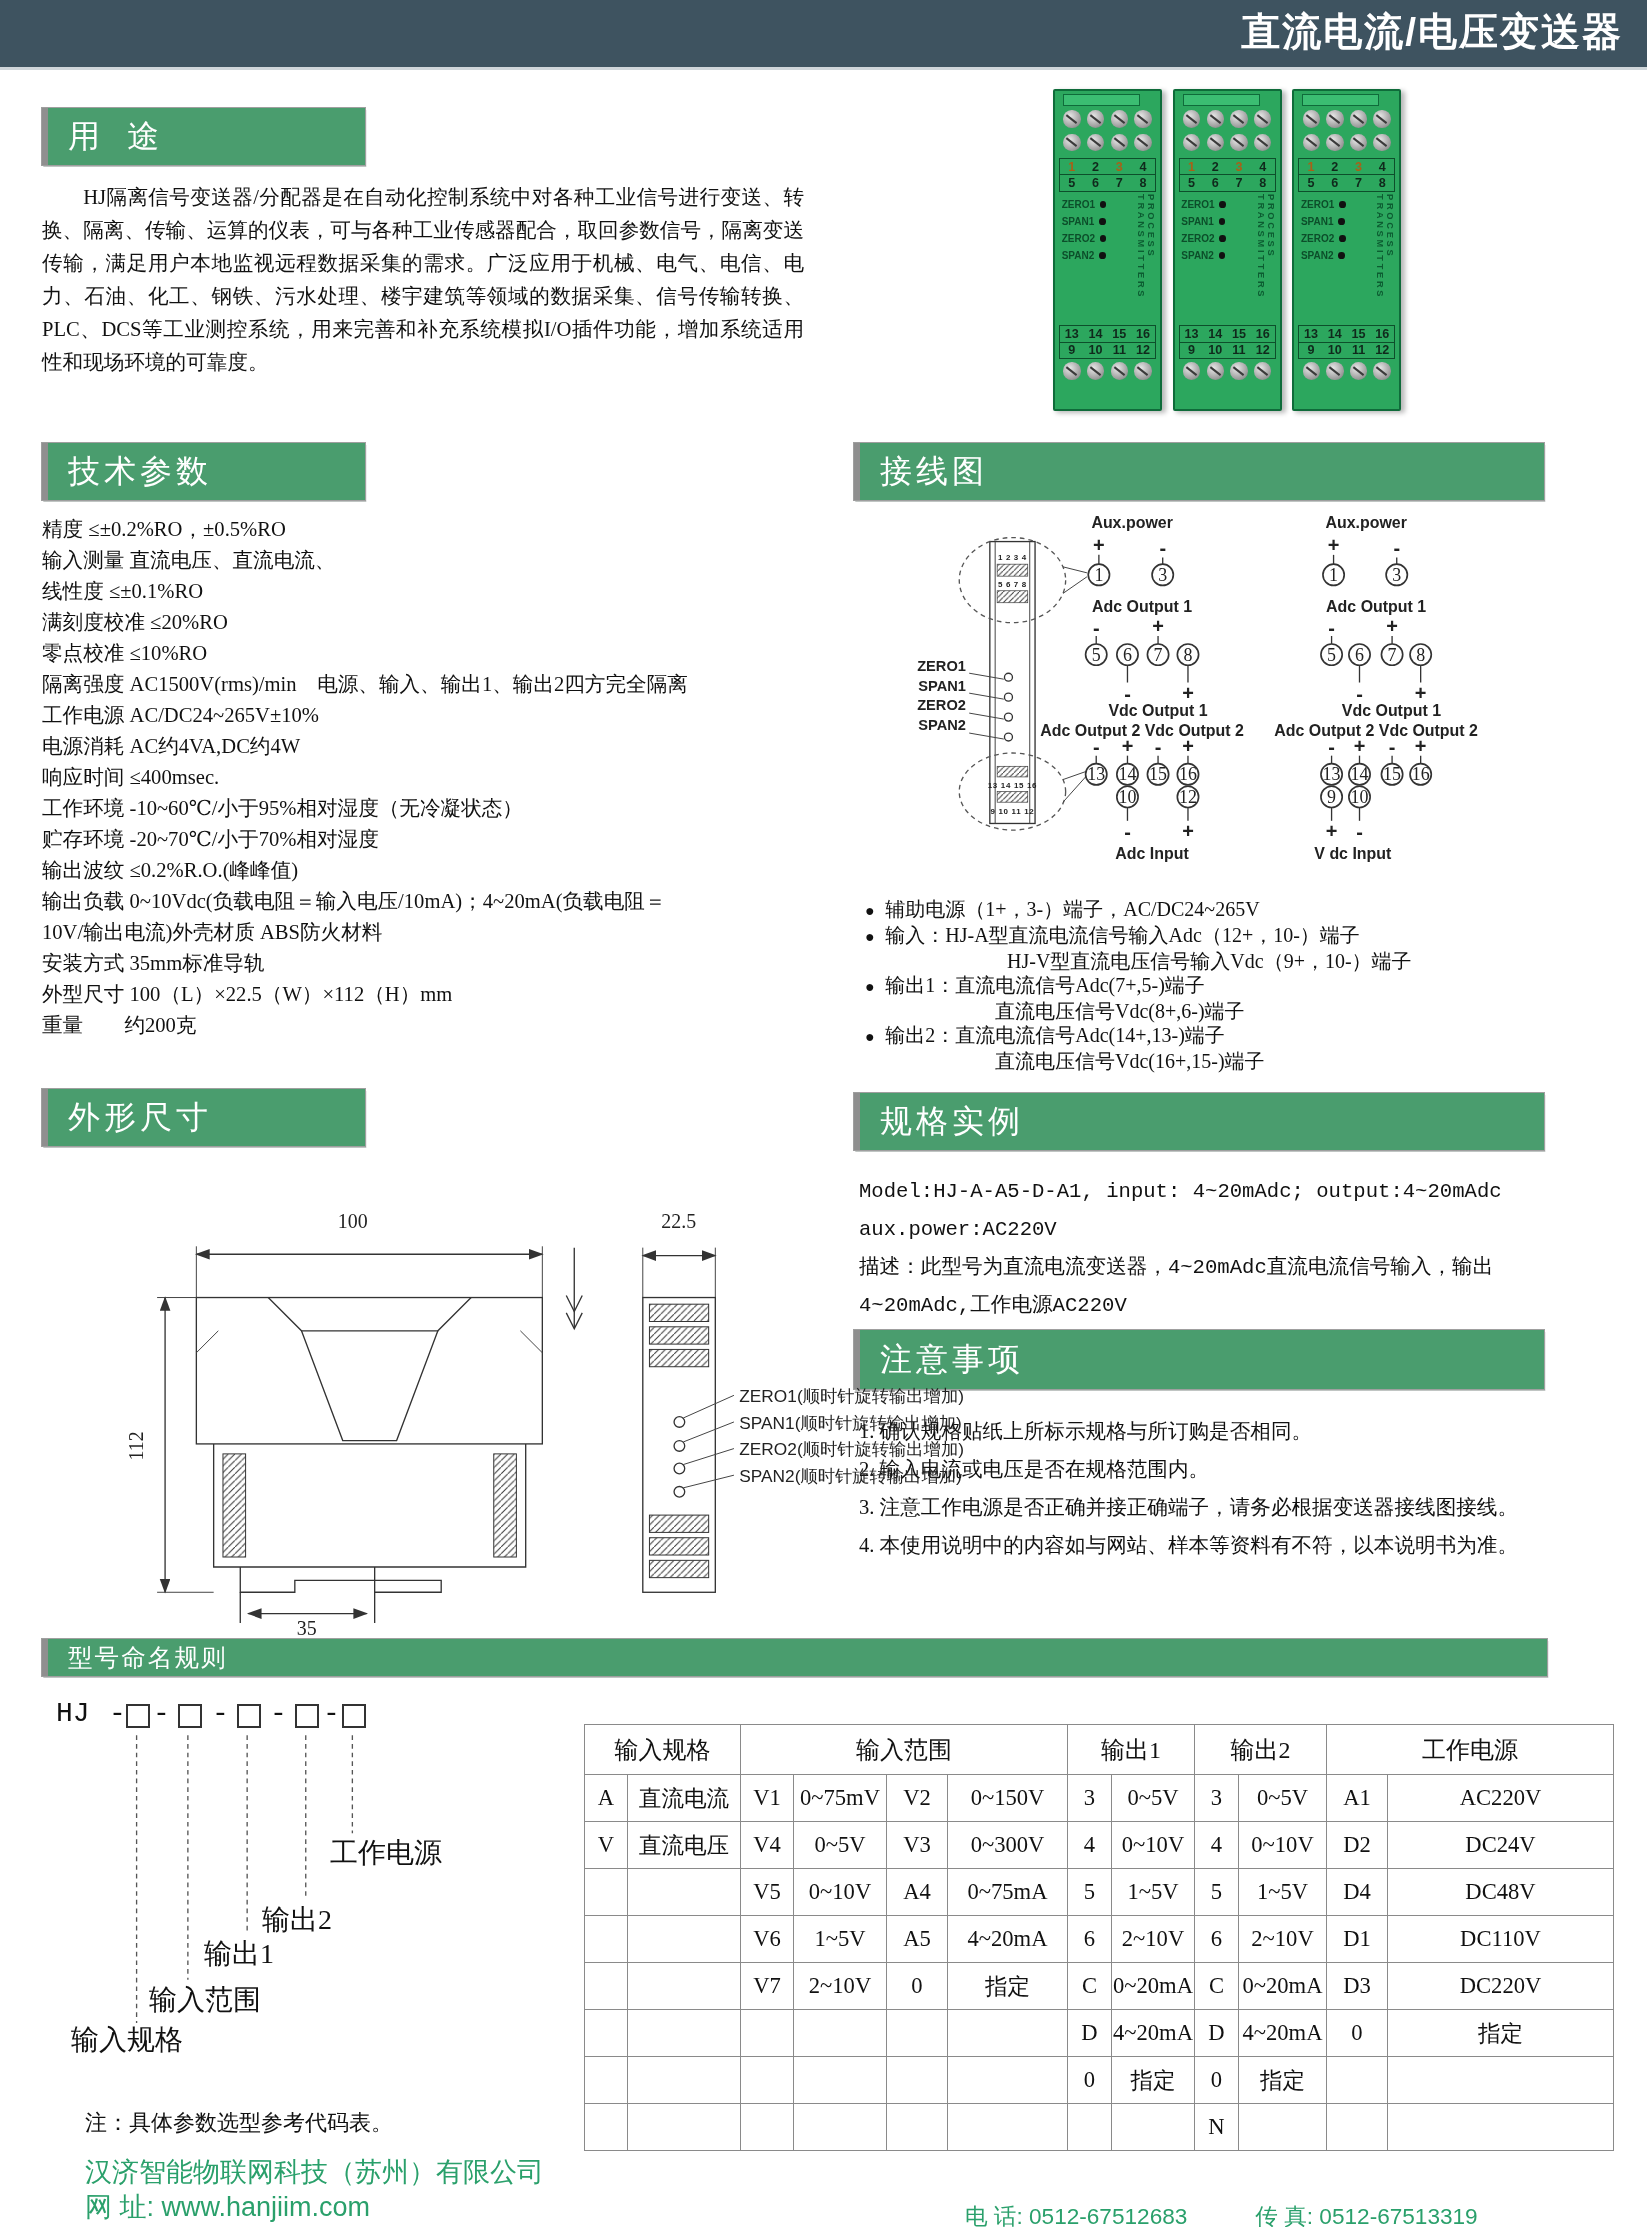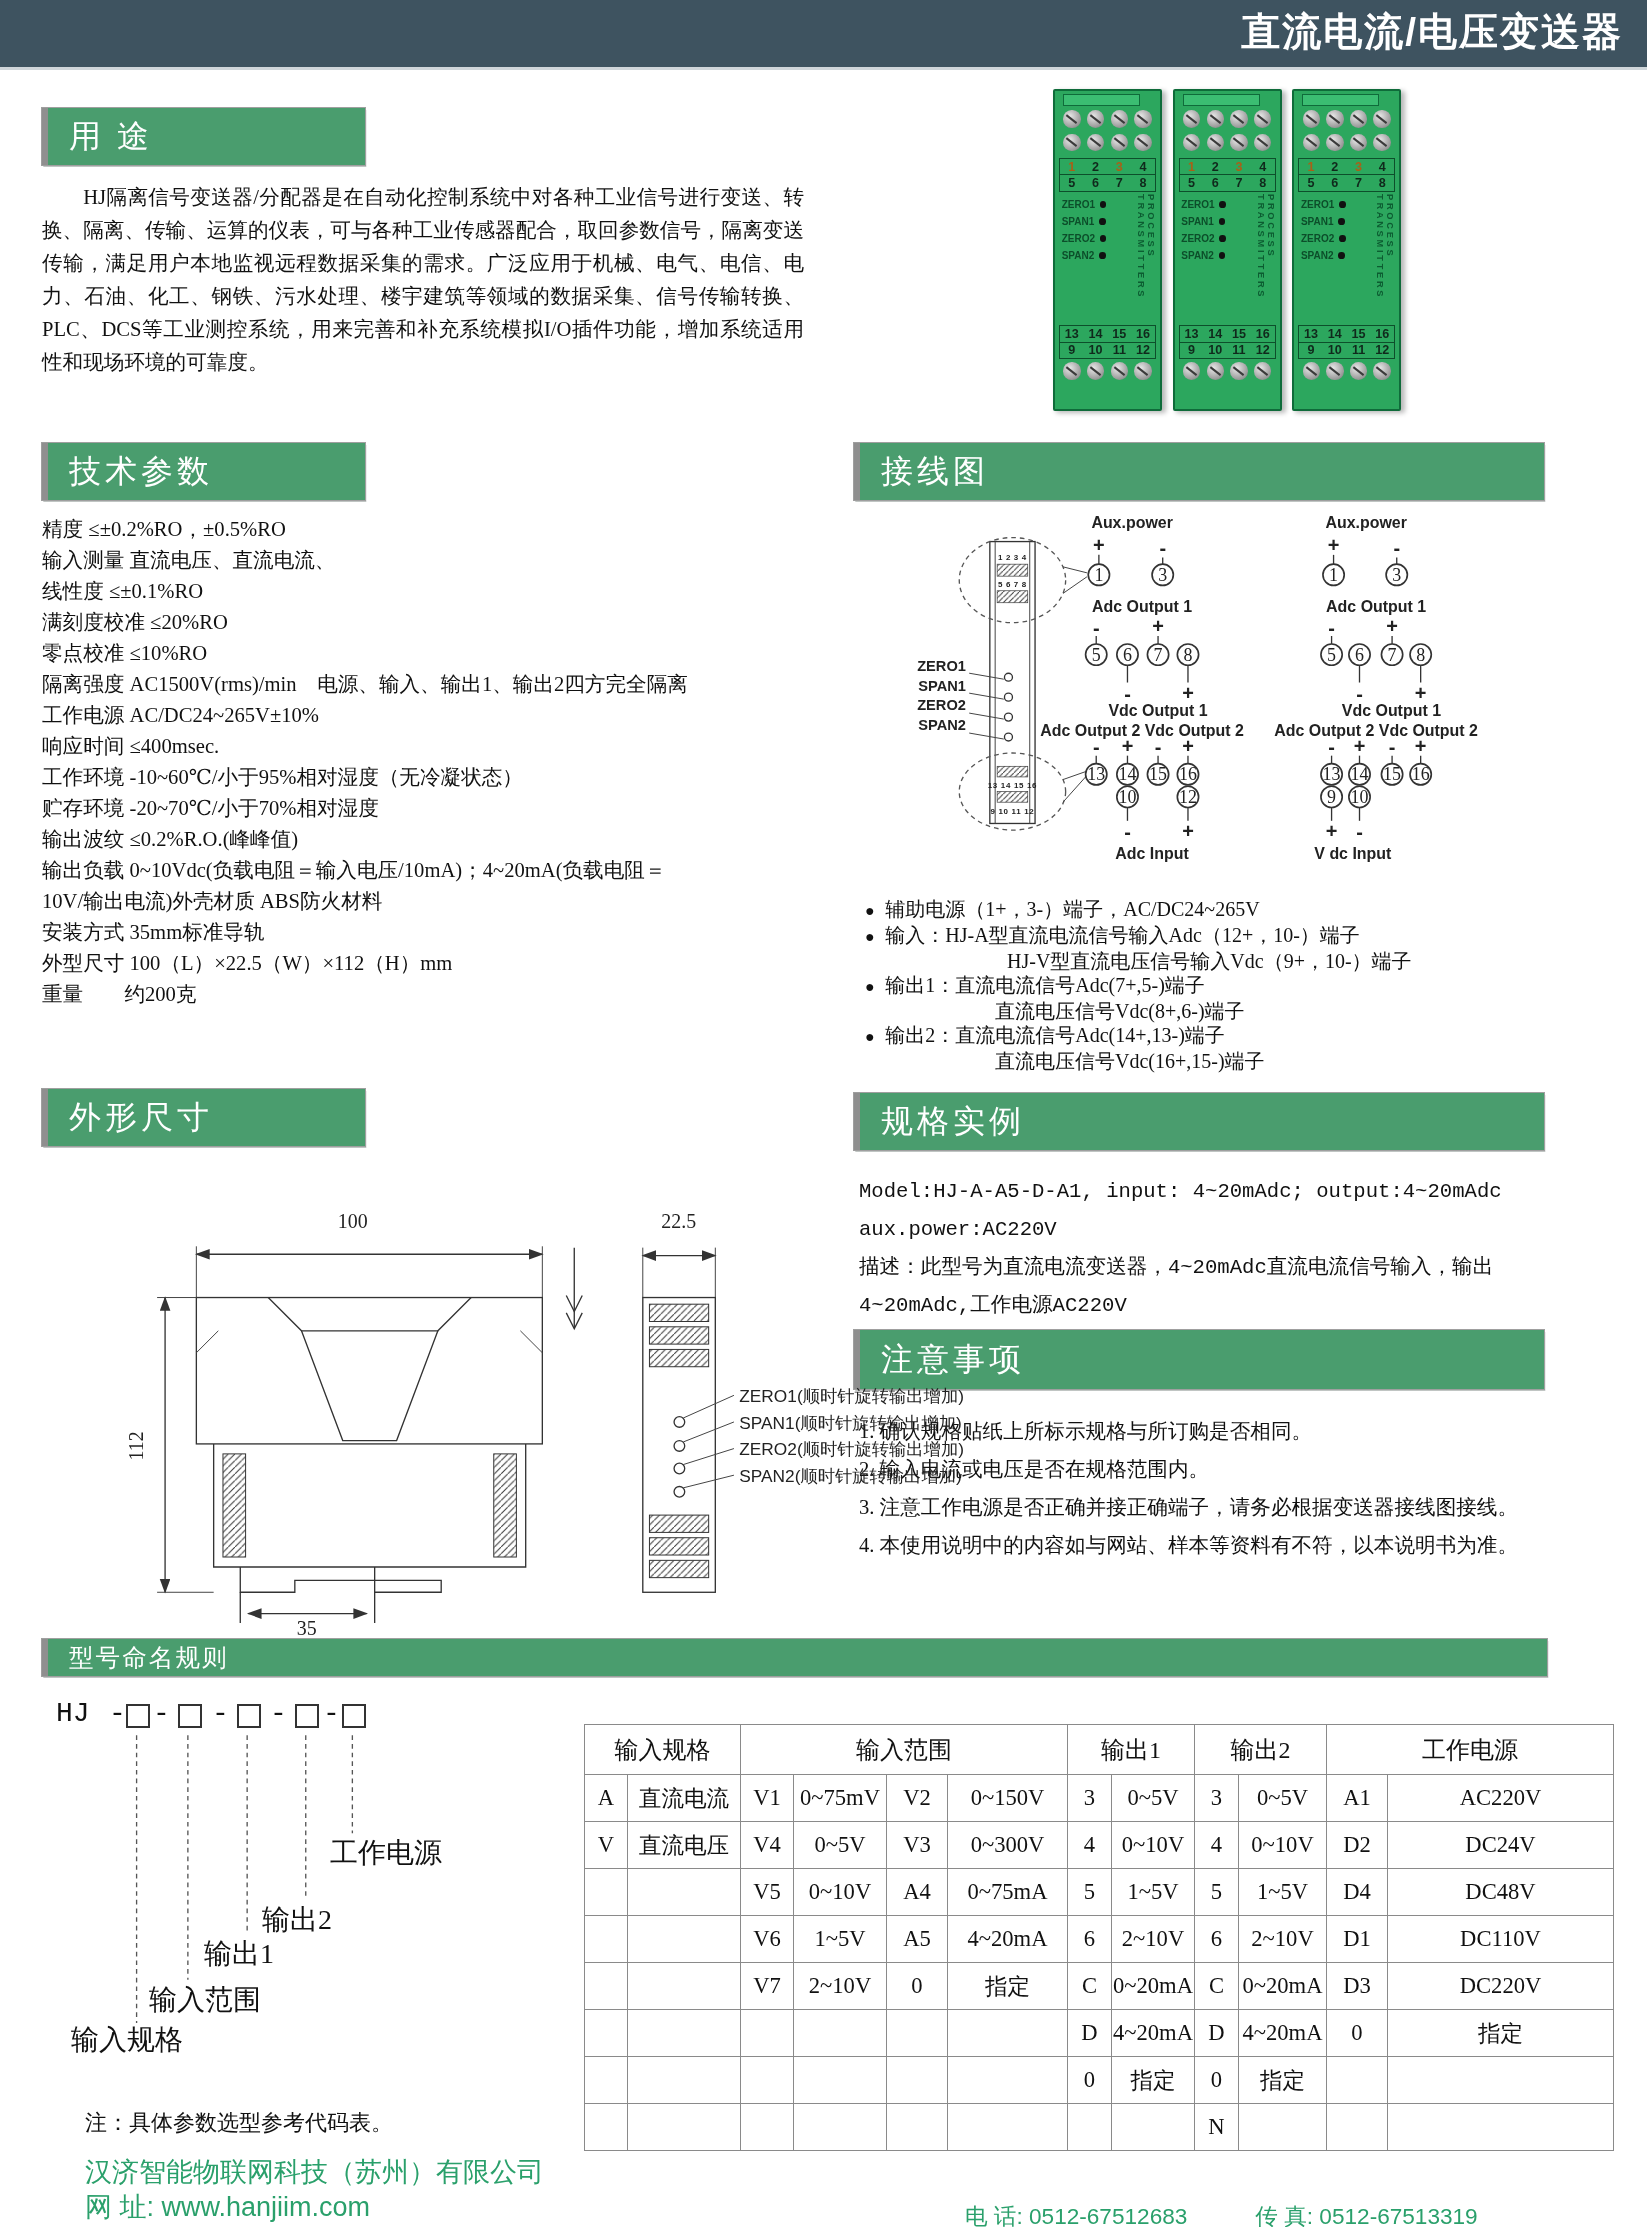--- a/index.html
+++ b/index.html
@@ -5,22 +5,22 @@
   html,body{margin:0;padding:0;background:#fff;}
   .page{position:relative;width:1648px;height:2227px;background:#fff;overflow:hidden;
         font-family:"Liberation Serif","DejaVu Serif",serif;color:#111;}
   
   .topbar{position:absolute;left:0;top:0;width:1648px;height:67px;background:#3e5360;border-bottom:3.3px solid #cfd6da;}
   .topbar .ttl{position:absolute;right:25px;top:0;line-height:64px;font-size:39px;font-weight:700;color:#ffffff;
                font-family:"Liberation Sans","DejaVu Sans",sans-serif;letter-spacing:2px;}
   
   .bar{position:absolute;background:#4a9d6e;border-left:6.7px solid #8f8f8f;outline:0.7px solid #9f9f9f;
        display:flex;align-items:center;box-shadow:1.3px 2px 0 rgba(140,150,145,.55);}
-  .bar span{color:#fff;font-size:32px;font-family:Liberation Serif, serif;
-            letter-spacing:4px;padding-left:5px;font-weight:500;white-space:nowrap;margin-left:16px;}
+  .bar span{color:#fff;font-size:32px;font-family:Liberation Mono, monospace;
+            letter-spacing:4px;padding-left:20px;font-weight:500;white-space:nowrap;}
   .bar.small span{font-size:24.6px;letter-spacing:2px;}
   
   .ptext{position:absolute;left:42px;top:181px;width:762px;font-size:20.6px;line-height:33px;
          text-align:justify;text-indent:2em;}
   .tlist{position:absolute;left:42px;top:514px;width:785px;font-size:20.6px;line-height:31px;}
   .speclines{position:absolute;left:859px;top:1173px;width:772px;font-size:20.6px;line-height:38px;
              font-family:"Liberation Mono","DejaVu Sans Mono",monospace;}
   .noteslist{position:absolute;left:859px;top:1412px;width:792px;font-size:20.6px;line-height:38px;}
   .bullets{position:absolute;left:865px;top:897px;width:772px;font-size:20px;line-height:24px;}
   .bl{display:flex;gap:10.6px;align-items:baseline;}
@@ -112,20 +112,21 @@
   <div class="ptext">HJ隔离信号变送器/分配器是在自动化控制系统中对各种工业信号进行变送、转换、隔离、传输、运算的仪表，可与各种工业传感器配合，取回参数信号，隔离变送传输，满足用户本地监视远程数据采集的需求。广泛应用于机械、电气、电信、电力、石油、化工、钢铁、污水处理、楼宇建筑等领域的数据采集、信号传输转换、PLC、DCS等工业测控系统，用来完善和补充系统模拟I/O插件功能，增加系统适用性和现场环境的可靠度。</div>
 
   <div class="tlist">
     <div>精度 ≤±0.2%RO，±0.5%RO</div>
     <div>输入测量 直流电压、直流电流、</div>
     <div>线性度 ≤±0.1%RO</div>
     <div>满刻度校准 ≤20%RO</div>
     <div>零点校准 ≤10%RO</div>
     <div>隔离强度 AC1500V(rms)/min　电源、输入、输出1、输出2四方完全隔离</div>
     <div>工作电源 AC/DC24~265V±10%</div>
+    <div>电源消耗 AC约4VA,DC约4W</div>
     <div>响应时间 ≤400msec.</div>
     <div>工作环境 -10~60℃/小于95%相对湿度（无冷凝状态）</div>
     <div>贮存环境 -20~70℃/小于70%相对湿度</div>
     <div>输出波纹 ≤0.2%R.O.(峰峰值)</div>
     <div>输出负载 0~10Vdc(负载电阻＝输入电压/10mA)；4~20mA(负载电阻＝</div>
     <div>10V/输出电流)外壳材质 ABS防火材料</div>
     <div>安装方式 35mm标准导轨</div>
     <div>外型尺寸 100（L）×22.5（W）×112（H）mm</div>
     <div>重量　　约200克</div>
   </div>

